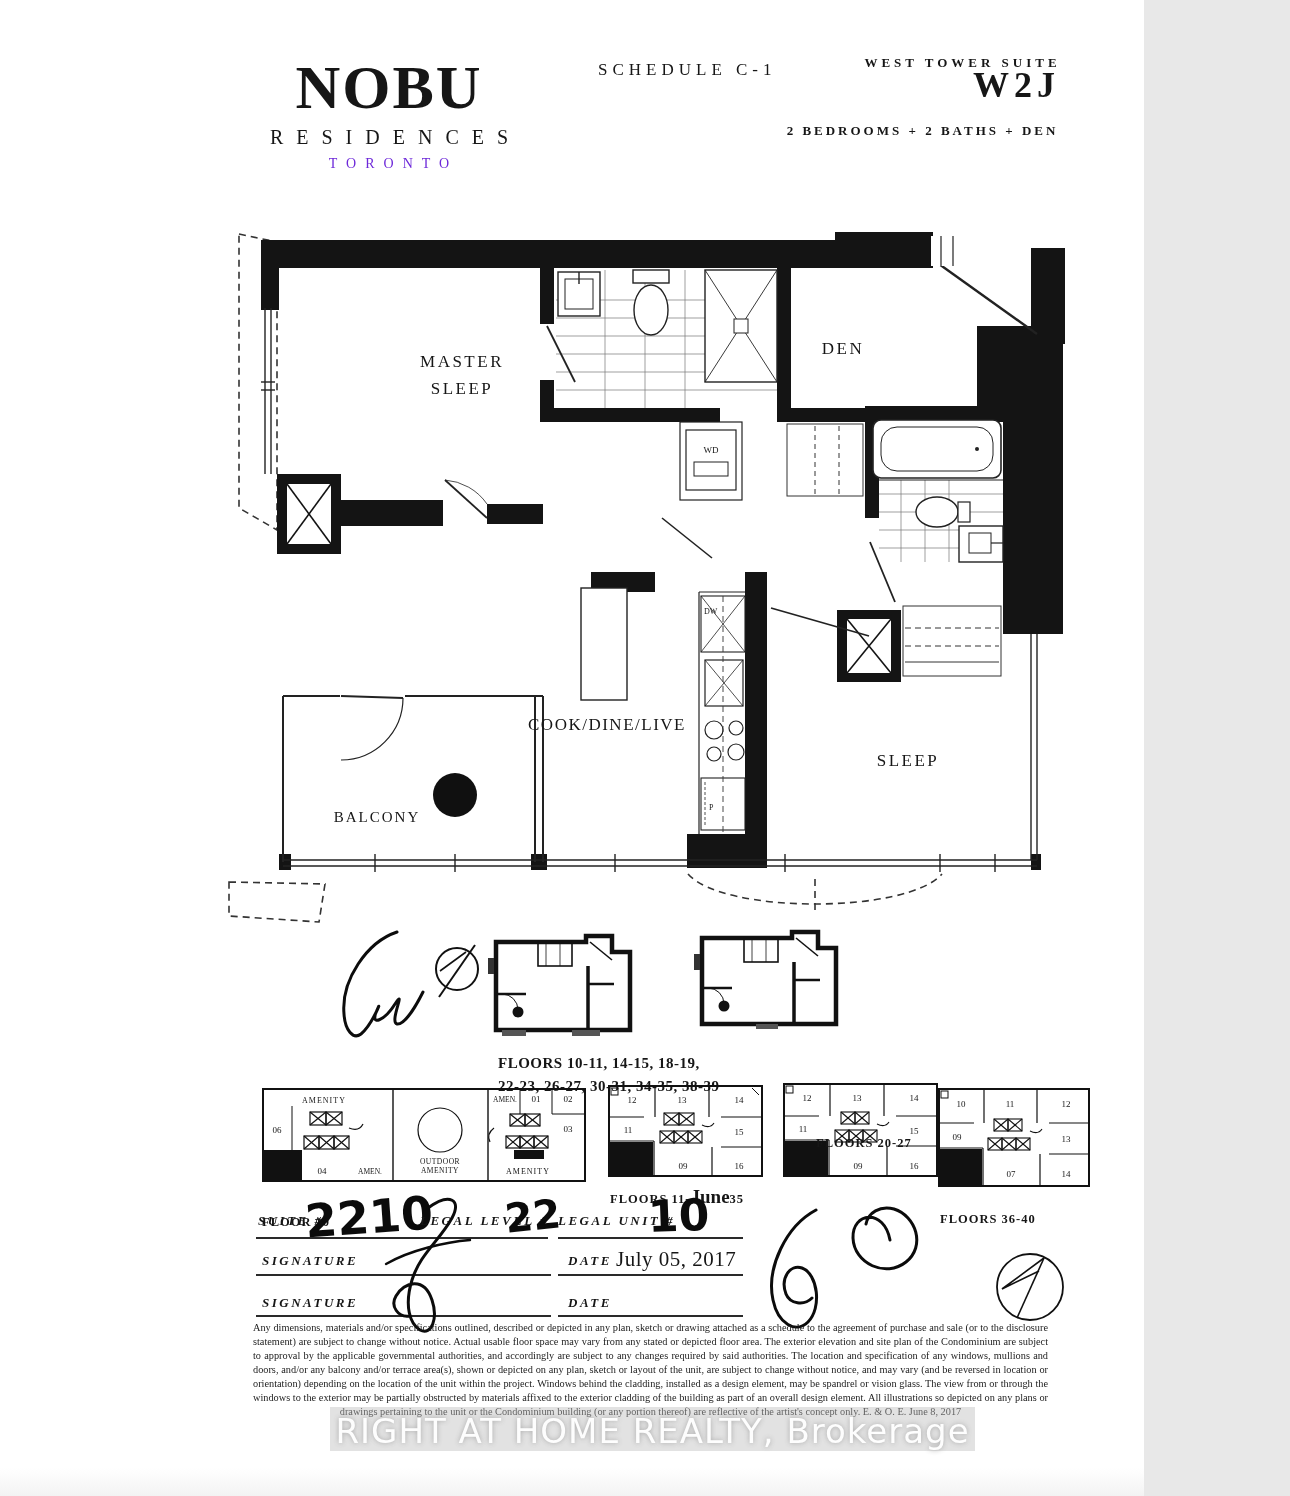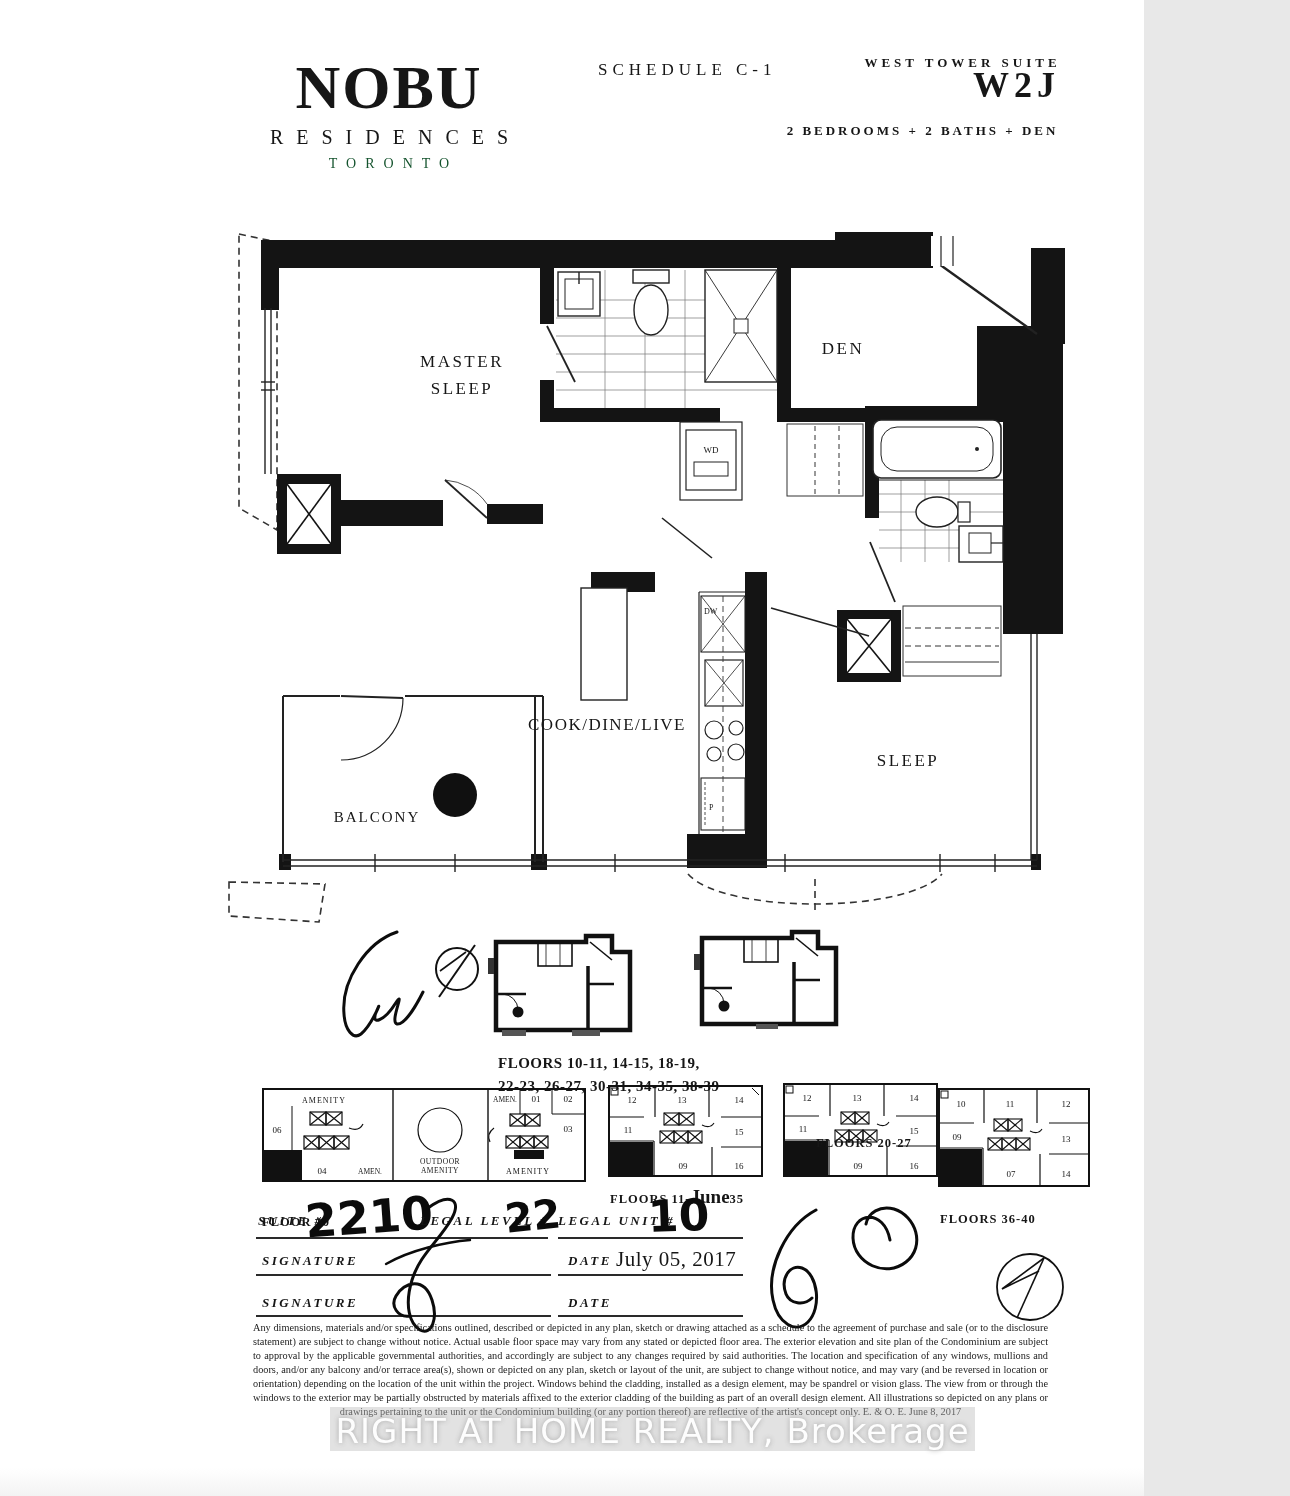--- a/index.html
+++ b/index.html
@@ -7,21 +7,21 @@
         font-family:"Liberation Serif",serif;color:#161616;}
   .abs{position:absolute;}
   .ser{font-family:"Liberation Serif","DejaVu Serif",serif;}
   svg text{font-family:"Liberation Serif","DejaVu Serif",serif;fill:#161616;}
   .edge-r{left:1248px;top:0;width:42px;height:1496px;background:linear-gradient(to right,#ffffff,#ececec);}
   .edge-b{left:0;top:1468px;width:1290px;height:28px;background:linear-gradient(to bottom,#ffffff,#f3f3f3);}
   
   .brand{left:243px;top:56px;width:292px;text-align:center;}
   .brand-name{font-size:62px;font-weight:700;letter-spacing:2px;line-height:1;}
   .brand-res{font-size:20px;letter-spacing:13px;margin-top:8px;text-indent:13px;}
-  .brand-tor{font-size:14px;letter-spacing:9px;margin-top:7px;text-indent:9px;color:#14532d;}
+  .brand-tor{font-size:14px;letter-spacing:9px;margin-top:7px;text-indent:9px;color:#6d28d9;}
   .schedule{left:598px;top:60px;font-size:17px;letter-spacing:5px;}
   .tower{left:860px;top:55px;width:205px;text-align:center;font-size:13px;letter-spacing:4px;font-weight:600;}
   .model{left:860px;top:64px;width:200px;text-align:right;font-size:36px;letter-spacing:5px;font-weight:600;}
   .unittype{left:775px;top:123px;width:295px;text-align:center;font-size:13px;letter-spacing:3px;font-weight:600;}
   
   .kcap{font-size:15px;font-weight:700;letter-spacing:.5px;line-height:1.55;}
   .pcap{font-size:12.5px;font-weight:700;letter-spacing:1px;}
   .overlay-text{font-size:19px;font-weight:800;}
   
   .flabel{font-size:13px;letter-spacing:2.5px;font-weight:600;font-style:italic;}

